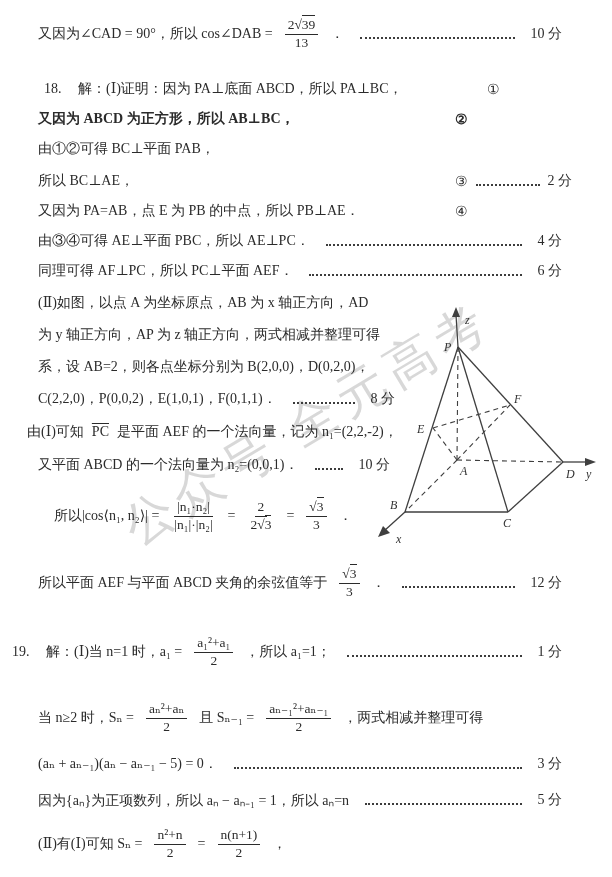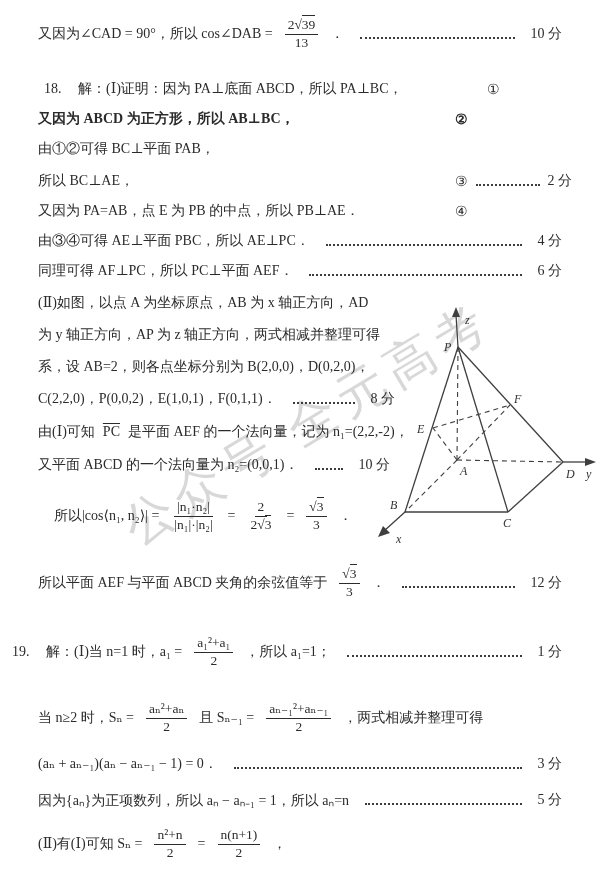--- a/index.html
+++ b/index.html
@@ -100,21 +100,21 @@
 <div class="line" style="left:38px;top:356px;width:360px;height:22px;">
   <span>系，设 AB=2，则各点坐标分别为 B(2,0,0)，D(0,2,0)，</span>
 </div>
 
 <div class="line" style="left:38px;top:388px;width:357px;height:22px;">
   <span>C(2,2,0)，P(0,0,2)，E(1,0,1)，F(0,1,1)．</span>
   <span class="leader"></span>
   <span class="score">8 分</span>
 </div>
 
-<div class="line" style="left:38px;top:421px;width:365px;height:22px;align-items:center;">
+<div class="line" style="left:27px;top:421px;width:365px;height:22px;align-items:center;">
   <span>由(Ⅰ)可知 </span>
     <span class="ovl">PC</span>
     <span> 是平面 AEF 的一个法向量，记为 n₁=(2,2,-2)，</span>
 </div>
 
 <div class="line" style="left:38px;top:454px;width:352px;height:22px;">
   <span>又平面 ABCD 的一个法向量为 n₂=(0,0,1)．</span>
   <span class="leader"></span>
   <span class="score">10 分</span>
 </div>
@@ -169,21 +169,21 @@
   </span>
   <span>且 Sₙ₋₁ =</span>
   <span class="frac">
     <span class="num">aₙ₋₁²+aₙ₋₁</span>
     <span class="den">2</span>
   </span>
   <span>，两式相减并整理可得</span>
 </div>
 
 <div class="line" style="left:38px;top:752px;width:524px;height:24px;">
-  <span>(aₙ + aₙ₋₁)(aₙ − aₙ₋₁ − 1) = 0．</span>
+  <span>(aₙ + aₙ₋₁)(aₙ − aₙ₋₁ − 5) = 0．</span>
   <span class="leader"></span>
   <span class="score">3 分</span>
 </div>
 
 <div class="line" style="left:38px;top:788px;width:524px;height:24px;font-family:Liberation Serif, serif;">
   <span>因为{aₙ}为正项数列，所以 aₙ − aₙ₋₁ = 1，所以 aₙ=n</span>
   <span class="leader"></span>
   <span class="score">5 分</span>
 </div>
 

